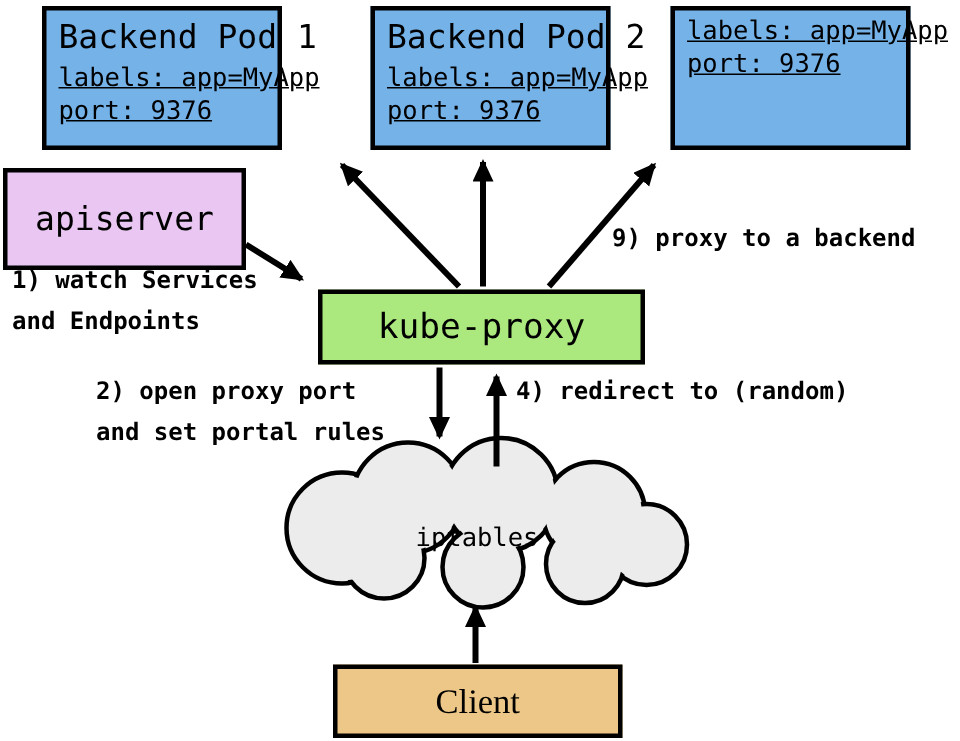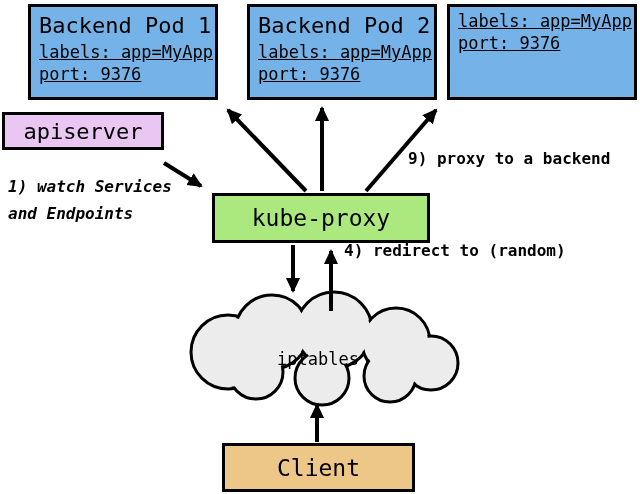--- a/index.html
+++ b/index.html
@@ -1,36 +1,36 @@
 <!DOCTYPE html>
 <html><head>
 <meta charset="utf-8">
 <style>
   html,body{margin:0;padding:0;background:#fff;}
   #canvas{position:relative;width:640px;height:494px;background:#ffffff;
           font-family:"DejaVu Sans Mono",monospace;color:#000;overflow:hidden;}
   #arrow-layer{position:absolute;left:0;top:0;z-index:1;pointer-events:none;}
   .node{position:absolute;box-sizing:border-box;border:3px solid #000;z-index:2;background:#fff;}
-  .pod{top:4px;width:190px;height:96px;padding:3px 0 0 8px;}
+  .pod{top:4px;width:160px;height:96px;padding:3px 0 0 8px;}
   .pod .t{font-size:22px;line-height:31px;white-space:nowrap;}
   .pod .l{font-size:17px;line-height:22px;white-space:nowrap;text-decoration:underline;}
   #pod-0{left:28px}#pod-1{left:247px}#pod-2{left:447px}
   .center{display:flex;align-items:center;justify-content:center;}
-  #apiserver{left:2px;top:112px;width:162px;height:38px;font-size:22px;}
+  #apiserver{left:2px;top:112px;width:162px;height:68px;font-size:22px;}
   #kube-proxy{left:212px;top:193px;width:218px;height:50px;font-size:23px;}
-  #client{left:222px;top:443px;width:193px;height:49px;font-size:23px;}
+  #client{left:222px;top:443px;width:193px;height:49px;font-size:23px;font-family:Liberation Serif, serif;}
   #iptables-label{position:absolute;left:248px;top:337px;width:140px;text-align:center;
                   font-size:17px;z-index:2;margin-top:12px;}
   .step{position:absolute;font-size:16px;font-weight:bold;line-height:27px;
         white-space:nowrap;z-index:2;}
   .step span{display:block;}
-  #step-1{left:8px;top:173px;font-style:italic;}
+  #step-1{left:8px;top:173px;}
   #step-2{left:64px;top:247px;}
   #step-3{left:327px;top:412px;}
-  #step-4{left:344px;top:237px;}
+  #step-4{left:344px;top:247px;}
   #step-5{left:408px;top:145px;}
   .cloud-stroke{fill:#ECECEC;stroke:#000;stroke-width:3px;}
   .cloud-fill{fill:#ECECEC;}
   .arrow{stroke:#000;stroke-width:4px;}
 </style>
 </head>
 <body>
 
 <div id="canvas">
 
@@ -100,20 +100,22 @@
     <span>Client</span>
   </div>
 
   <div id="iptables-label">iptables</div>
 
   <div class="step" id="step-1">
     <span>1) watch Services</span>
     <span>and Endpoints</span>
   </div>
   <div class="step" id="step-2">
+    <span>2) open proxy port</span>
+    <span>and set portal rules</span>
   </div>
   <div class="step" id="step-4">
     <span>4) redirect to (random)</span>
   </div>
   <div class="step" id="step-5">
     <span>9) proxy to a backend</span>
   </div>
 
 </div>
 

